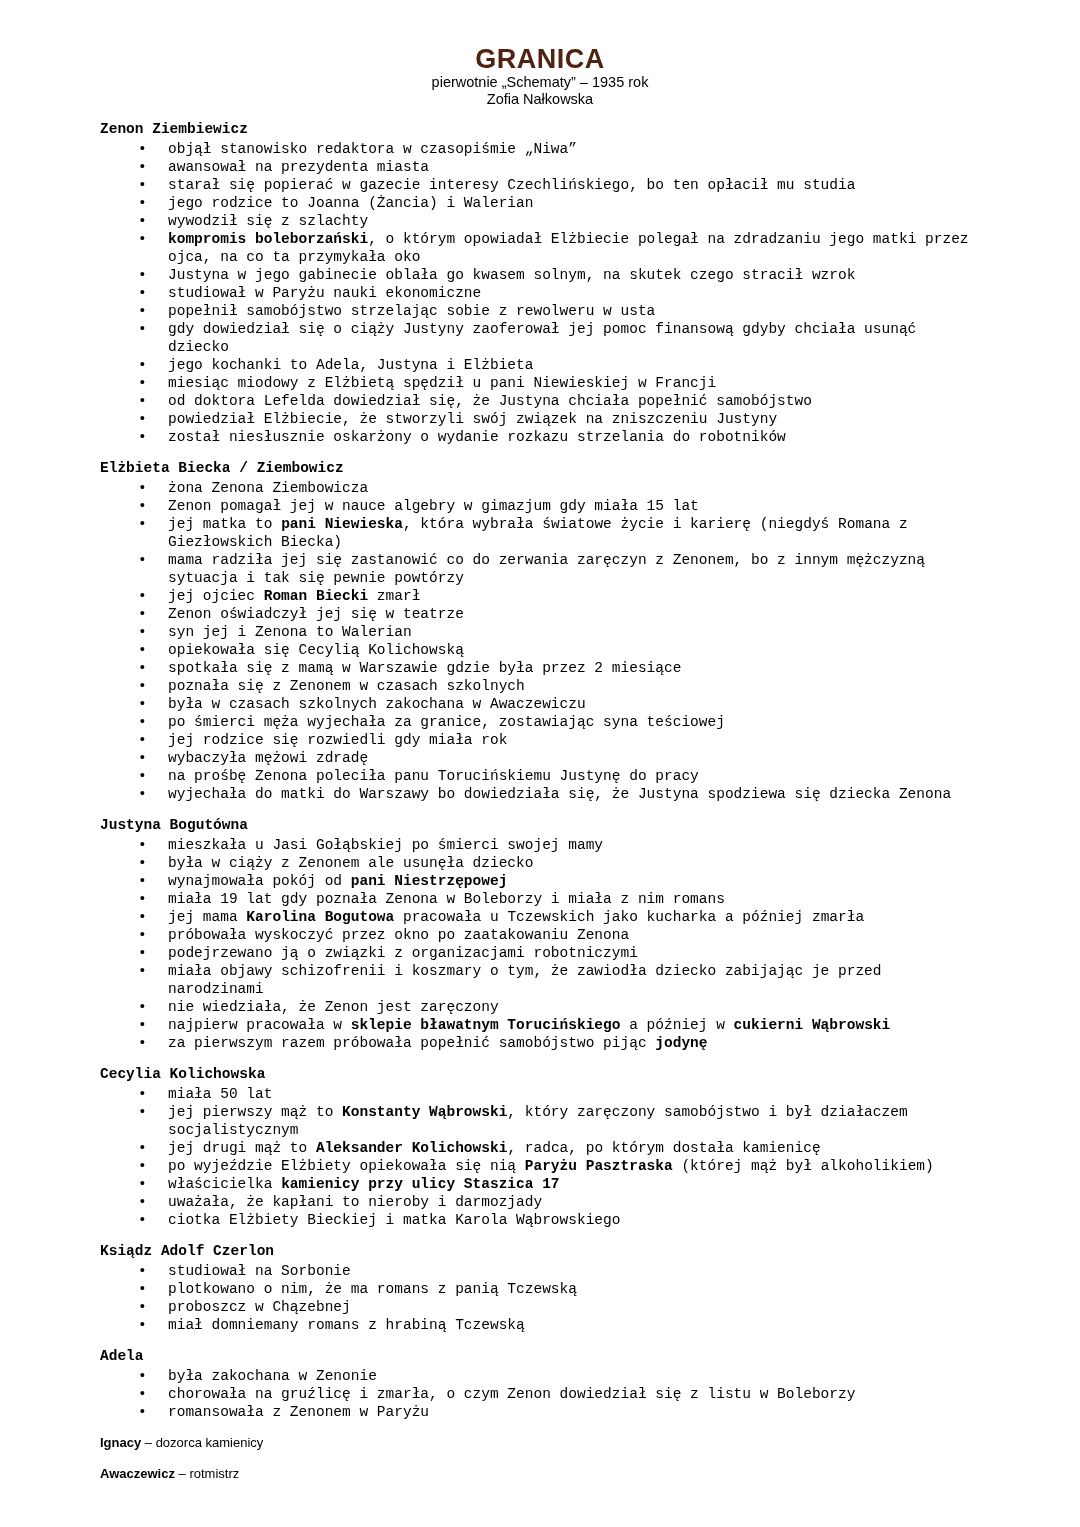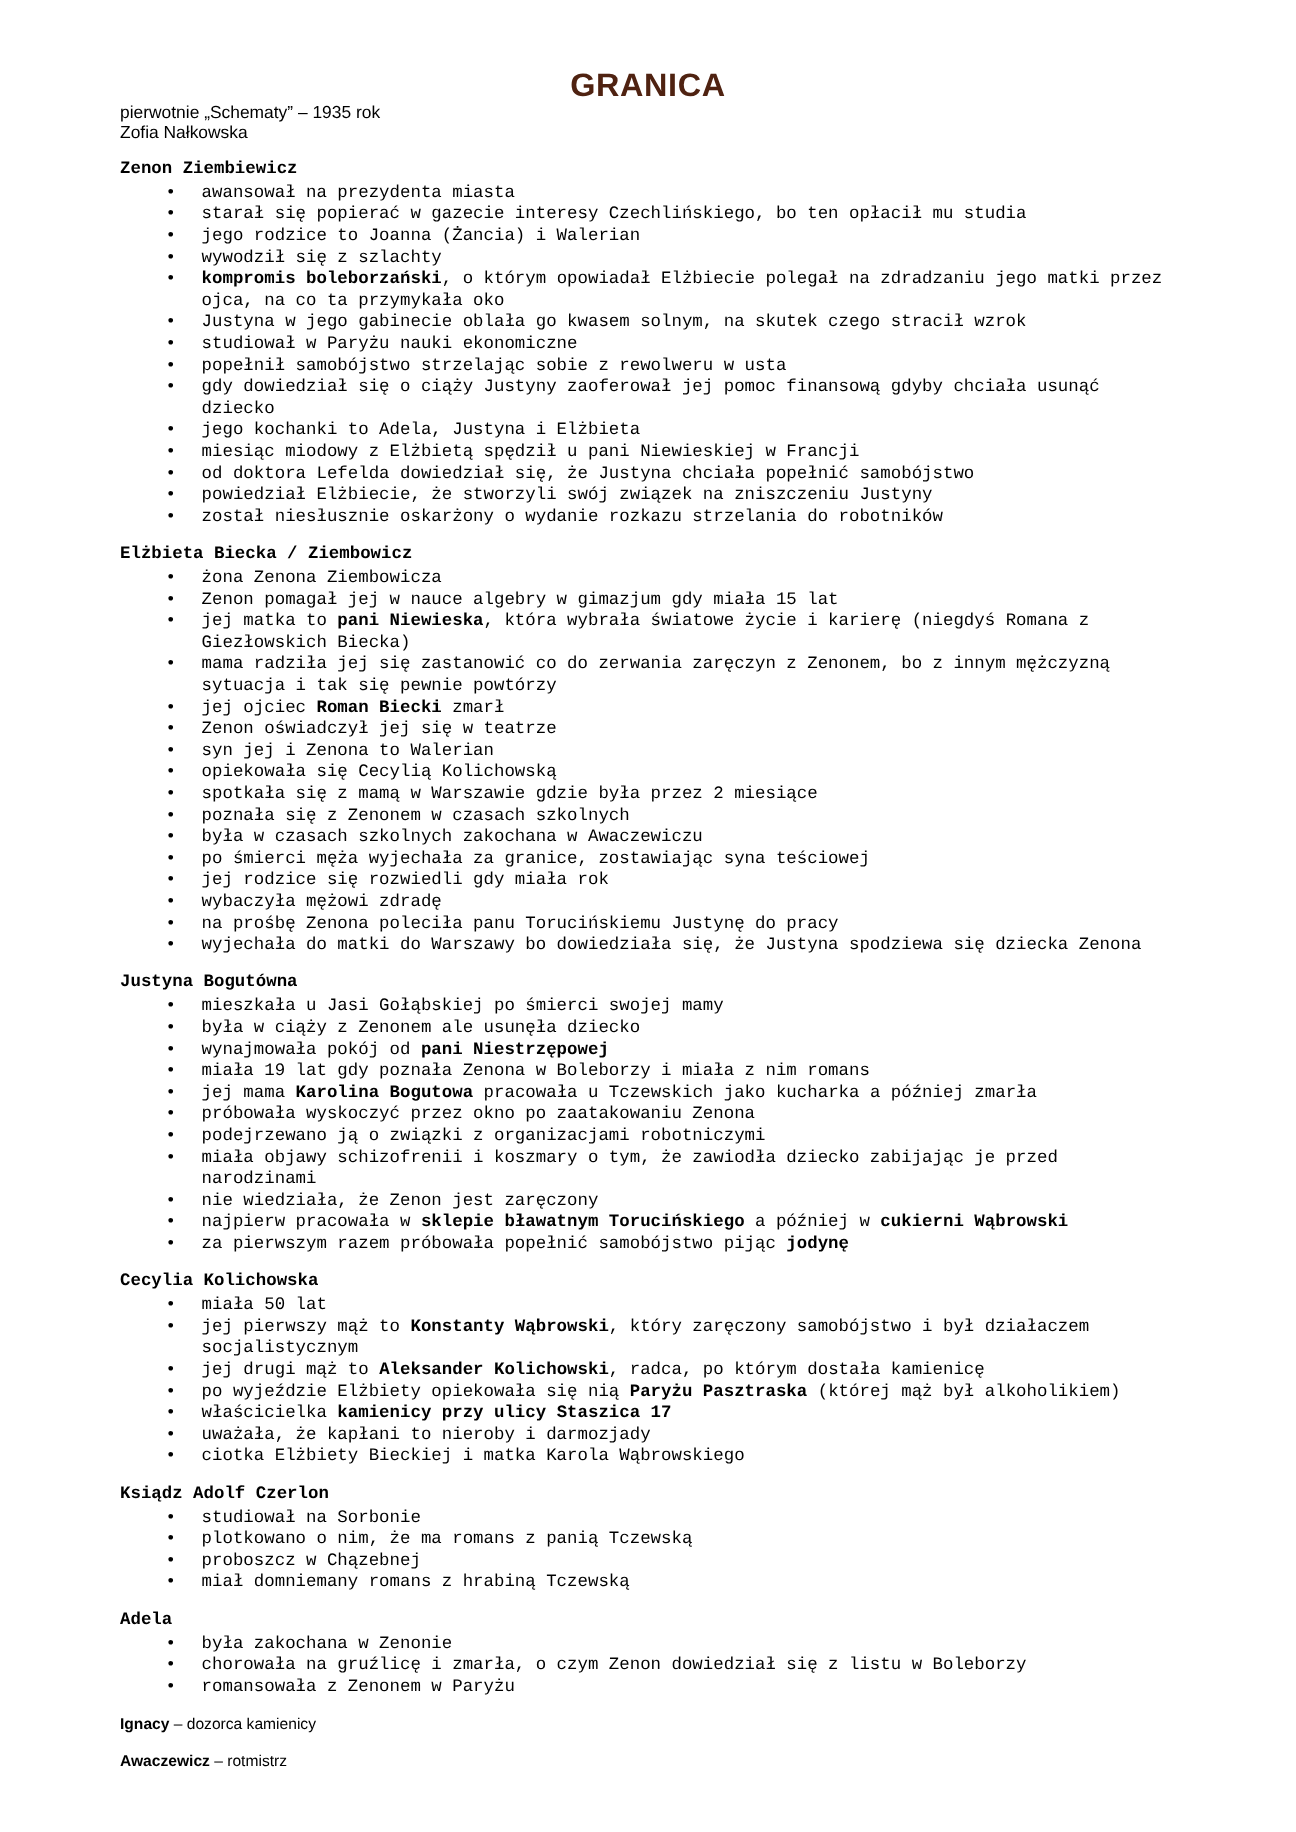--- a/index.html
+++ b/index.html
@@ -10,31 +10,30 @@
   body {
     width: 1080px;
     height: 1527px;
     font-family: "Liberation Sans", sans-serif;
     color: #000000;
     overflow: hidden;
   }
   .page {
     padding: 44px 100px 0 100px;
     box-sizing: border-box;
-    margin-top: 12px;
   }
   .title {
     text-align: center;
     font-size: 27px;
     font-weight: bold;
     line-height: 30px;
     letter-spacing: 0.5px;
   }
   .subtitle {
-    text-align: left;
+    text-align: center;
     font-size: 14.5px;
     line-height: 16.5px;
   }
   .section {
     margin-top: 13px;
     font-family: Liberation Mono, monospace;
   }
   .heading {
     font-weight: bold;
     font-size: 14.5px;
@@ -69,20 +68,21 @@
 <body>
 
 <div class="page">
   <div class="title" style="color: rgb(79, 34, 17);">GRANICA</div>
   <div class="subtitle">pierwotnie „Schematy” – 1935 rok</div>
   <div class="subtitle">Zofia Nałkowska</div>
   <div id="sections">
       <div class="section">
         <div class="heading">Zenon Ziembiewicz</div>
         <ul class="bullets">
+          <li><span>objął stanowisko redaktora w czasopiśmie „Niwa”</span></li>
           <li><span>awansował na prezydenta miasta</span></li>
           <li><span>starał się popierać w gazecie interesy Czechlińskiego, bo ten opłacił mu studia</span></li>
           <li><span>jego rodzice to Joanna (Żancia) i Walerian</span></li>
           <li><span>wywodził się z szlachty</span></li>
           <li><b>kompromis boleborzański</b><span>, o którym opowiadał Elżbiecie polegał na zdradzaniu jego matki przez ojca, na co ta przymykała oko</span></li>
           <li><span>Justyna w jego gabinecie oblała go kwasem solnym, na skutek czego stracił wzrok</span></li>
           <li><span>studiował w Paryżu nauki ekonomiczne</span></li>
           <li><span>popełnił samobójstwo strzelając sobie z rewolweru w usta</span></li>
           <li><span>gdy dowiedział się o ciąży Justyny zaoferował jej pomoc finansową gdyby chciała usunąć dziecko</span></li>
           <li><span>jego kochanki to Adela, Justyna i Elżbieta</span></li>

